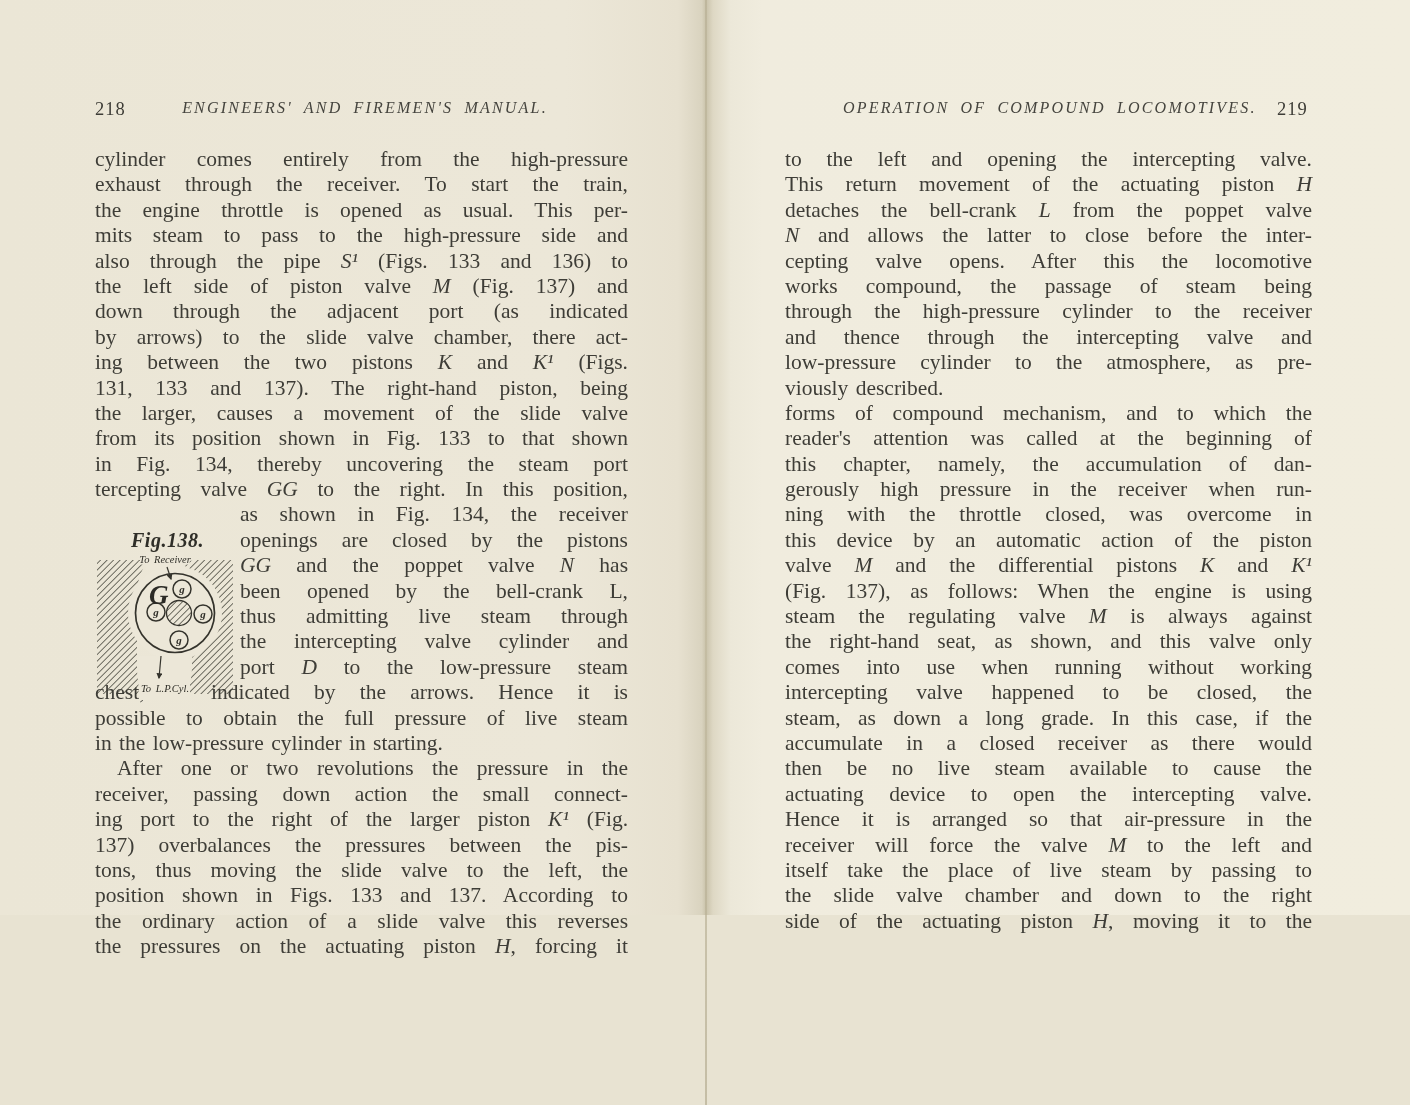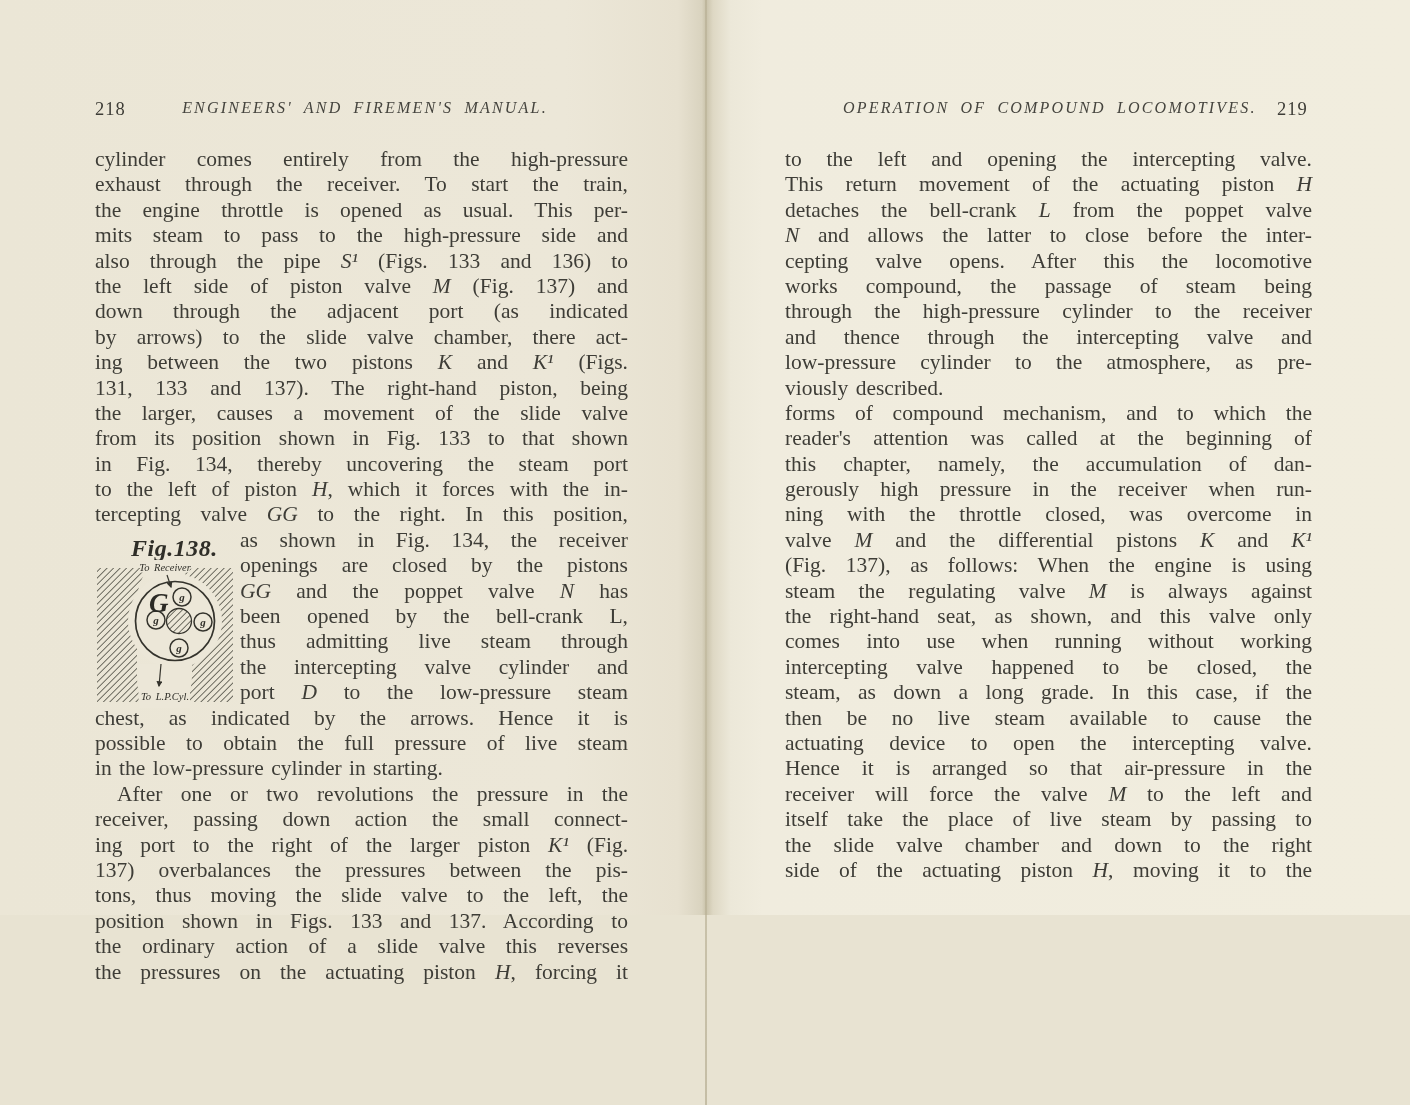--- a/index.html
+++ b/index.html
@@ -18,21 +18,21 @@
   .textcol{position:absolute;top:147px;color:#3e3d37;font-size:21.5px;word-spacing:2px;}
   .textcol-left{left:95px;width:533px;}
   .textcol-right{left:79px;width:527px;}
   .tline{height:25.4px;line-height:25.4px;text-align:justify;text-align-last:justify;overflow:visible;}
   .tline.flush{text-align-last:left;}
   .tline.indent{text-indent:22px;}
   .tline i{font-style:italic;}
   .beside .tline{margin-left:145px;}
   .figure-box{position:absolute;left:0;top:381px;width:140px;height:172px;color:#34332c;}
   .fig-caption{height:24px;line-height:24px;font-weight:bold;font-style:italic;
-    font-size:24px;padding-left:36px;letter-spacing:.5px;color:#2f2e28;margin-top:8px;}
+    font-size:20px;padding-left:36px;letter-spacing:.5px;color:#2f2e28;}
   .fig-svg{display:block;}
   .hdr-left-title{left:170px;width:390px;text-align:center;}
   .hdr-right-title{left:843px;width:410px;text-align:center;}
 </style>
 </head>
 <body>
 
 <div class="spread">
 
   <div class="page page-left">
@@ -47,21 +47,20 @@
           <div class="tline">mits steam to pass to the high-pressure side and</div>
           <div class="tline">also through the pipe <i>S¹</i> (Figs. 133 and 136) to</div>
           <div class="tline">the left side of piston valve <i>M</i> (Fig. 137) and</div>
           <div class="tline">down through the adjacent port (as indicated</div>
           <div class="tline">by arrows) to the slide valve chamber, there act-</div>
           <div class="tline">ing between the two pistons <i>K</i> and <i>K¹</i> (Figs.</div>
           <div class="tline">131, 133 and 137).  The right-hand piston, being</div>
           <div class="tline">the larger, causes a movement of the slide valve</div>
           <div class="tline">from its position shown in Fig. 133 to that shown</div>
           <div class="tline">in Fig. 134, thereby uncovering the steam port</div>
-          <div class="tline">to the left of piston <i>H</i>, which it forces with the in-</div>
           <div class="tline">tercepting valve <i>GG</i> to the right.  In this position,</div>
         </div>
 
       <div class="beside">
           <div class="tline">as shown in Fig. 134, the receiver</div>
           <div class="tline">openings are closed by the pistons</div>
           <div class="tline"><i>GG</i> and the poppet valve <i>N</i> has</div>
           <div class="tline">been opened by the bell-crank L,</div>
           <div class="tline">thus admitting live steam through</div>
           <div class="tline">the intercepting valve cylinder and</div>
@@ -146,27 +145,29 @@
           <div class="tline">and thence through the intercepting valve and</div>
           <div class="tline">low-pressure cylinder to the atmosphere, as pre-</div>
           <div class="tline flush">viously described.</div>
         </div>
       <div>
           <div class="tline">forms of compound mechanism, and to which the</div>
           <div class="tline">reader's attention was called at the beginning of</div>
           <div class="tline">this chapter, namely, the accumulation of dan-</div>
           <div class="tline">gerously high pressure in the receiver when run-</div>
           <div class="tline">ning with the throttle closed, was overcome in</div>
+          <div class="tline">this device by an automatic action of the piston</div>
           <div class="tline">valve <i>M</i> and the differential pistons <i>K</i> and <i>K¹</i></div>
           <div class="tline">(Fig. 137), as follows:  When the engine is using</div>
           <div class="tline">steam the regulating valve <i>M</i> is always against</div>
           <div class="tline">the right-hand seat, as shown, and this valve only</div>
           <div class="tline">comes into use when running without working</div>
           <div class="tline">intercepting valve happened to be closed, the</div>
           <div class="tline">steam, as down a long grade.  In this case, if the</div>
+          <div class="tline">accumulate in a closed receiver as there would</div>
           <div class="tline">then be no live steam available to cause the</div>
           <div class="tline">actuating device to open the intercepting valve.</div>
           <div class="tline">Hence it is arranged so that air-pressure in the</div>
           <div class="tline">receiver will force the valve <i>M</i> to the left and</div>
           <div class="tline">itself take the place of live steam by passing to</div>
           <div class="tline">the slide valve chamber and down to the right</div>
           <div class="tline">side of the actuating piston <i>H</i>, moving it to the</div>
         </div>
     </div>
   </div>

